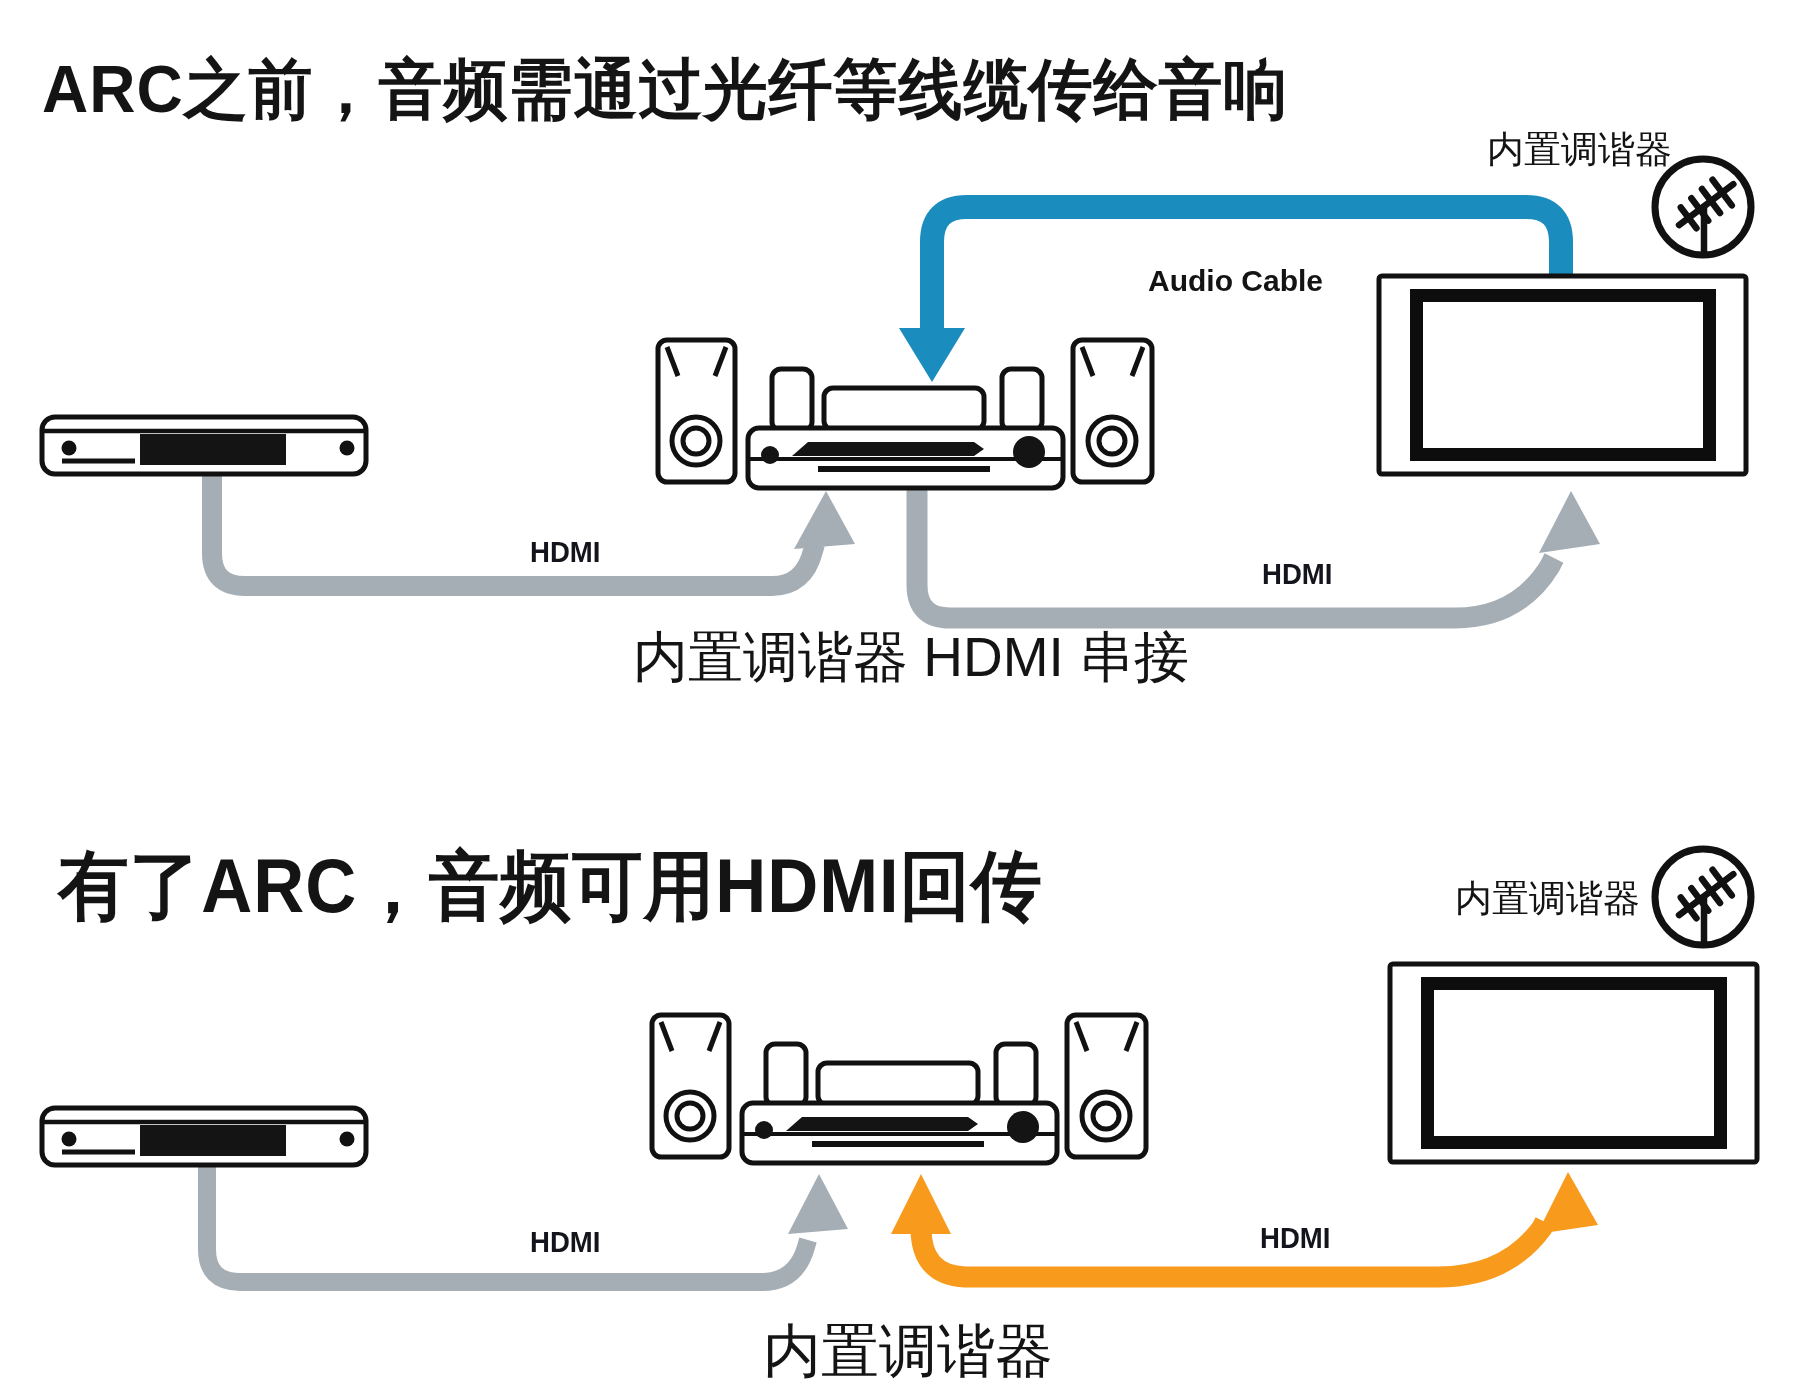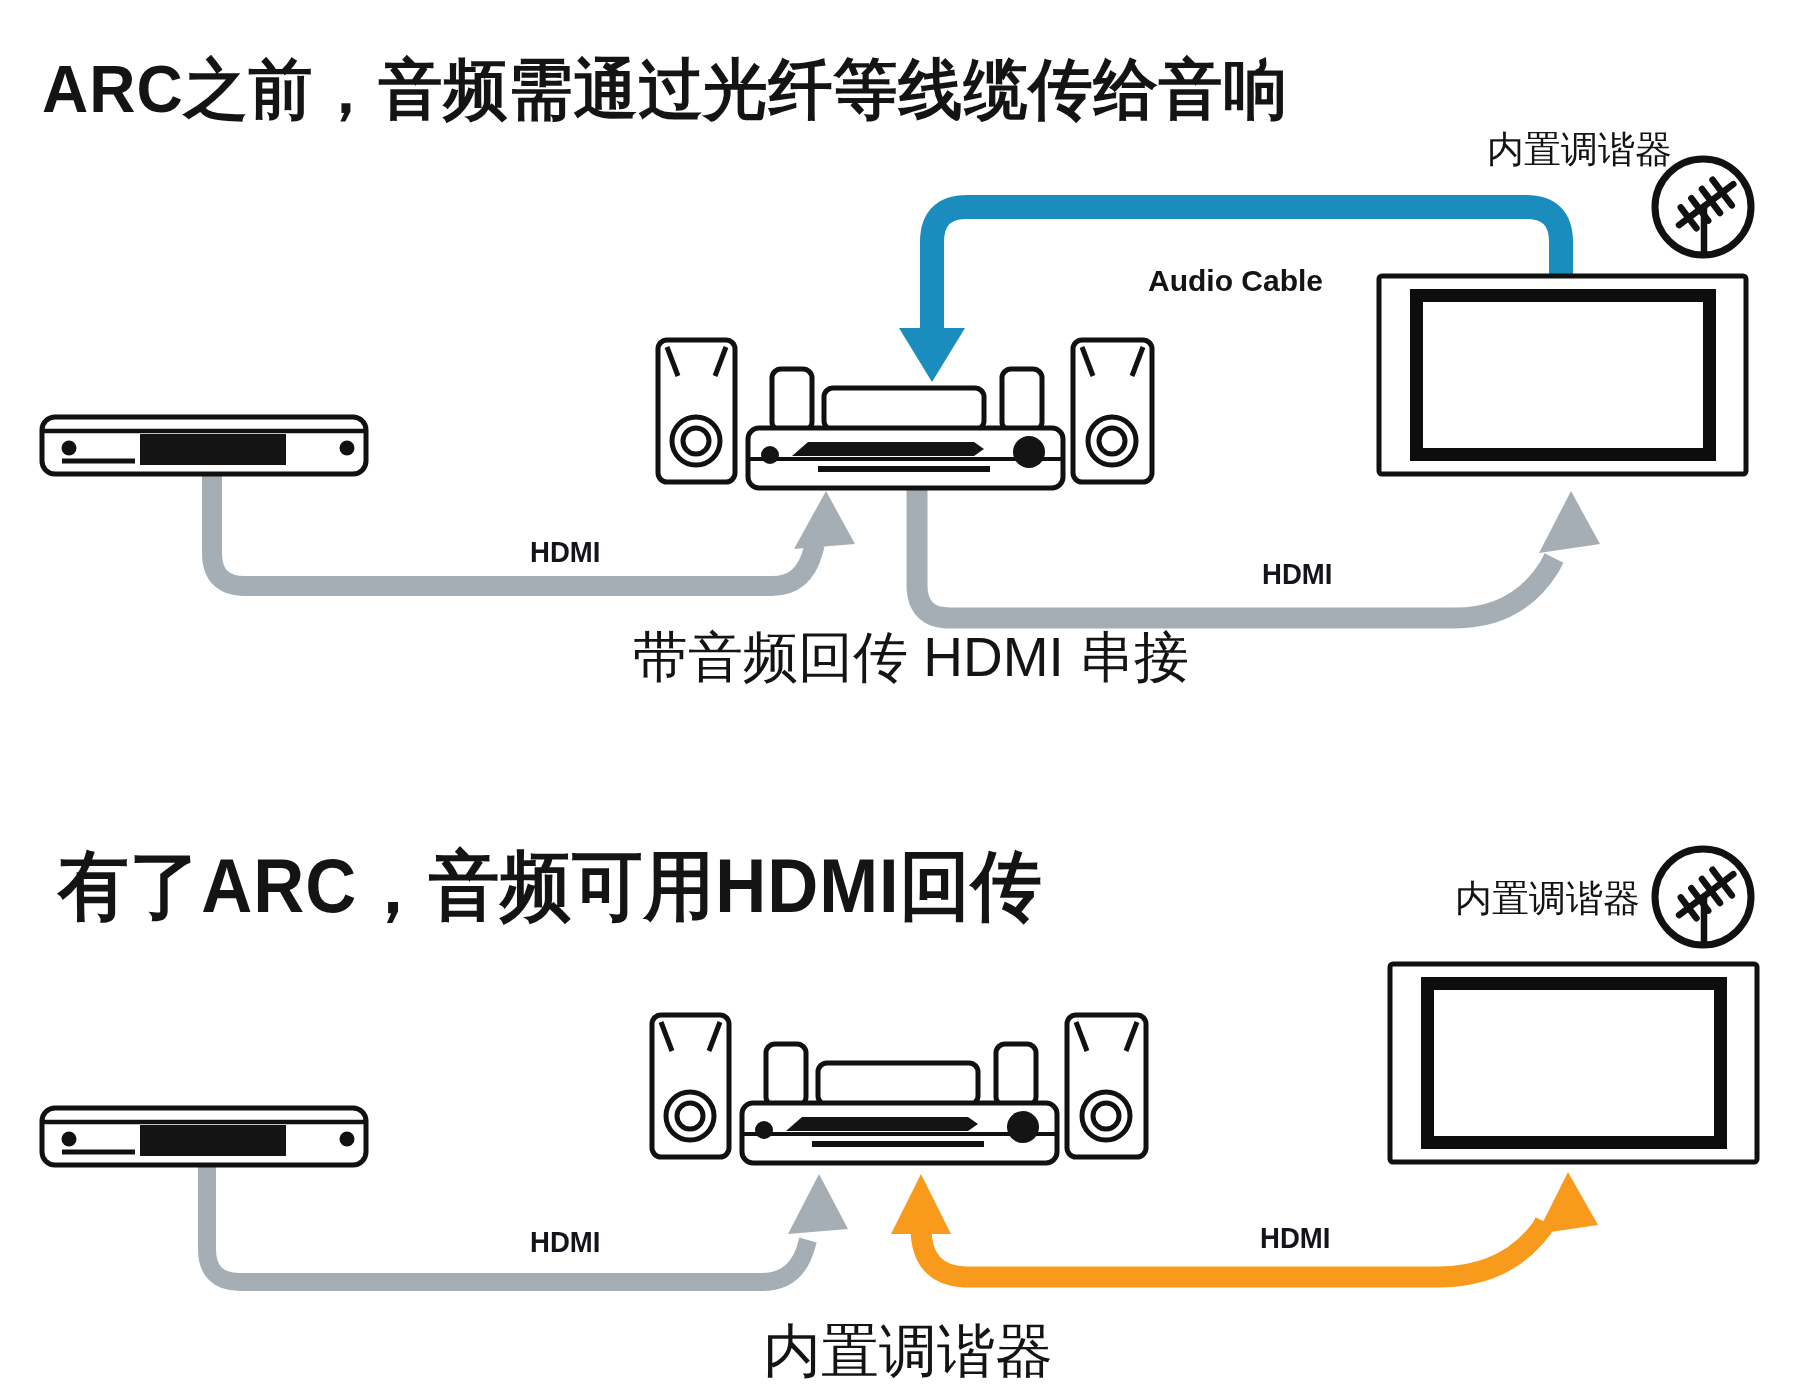--- a/index.html
+++ b/index.html
@@ -129,20 +129,20 @@
     <use href="#htgroup" x="652" y="1009"></use>
     <use href="#tvset" x="1390" y="960"></use>
     <use href="#antenna" x="1703" y="893"></use>
   </svg>
 
   <div class="label title title-top">ARC之前，音频需通过光纤等线缆传给音响</div>
   <div class="label tuner tuner-top">内置调谐器</div>
   <div class="label audio-cable">Audio Cable</div>
   <div class="label hdmi hdmi-tl">HDMI</div>
   <div class="label hdmi hdmi-tr">HDMI</div>
-  <div class="label caption caption-top">带音频回传 HDMI 串接</div>
+  <div class="label caption caption-top">内置调谐器 HDMI 串接</div>
 
   <div class="label title title-bottom">有了ARC，音频可用HDMI回传</div>
   <div class="label tuner tuner-bottom">内置调谐器</div>
   <div class="label hdmi hdmi-bl">HDMI</div>
   <div class="label hdmi hdmi-br">HDMI</div>
   <div class="label caption caption-bottom">内置调谐器</div>
 </div>
 
 </body></html>

